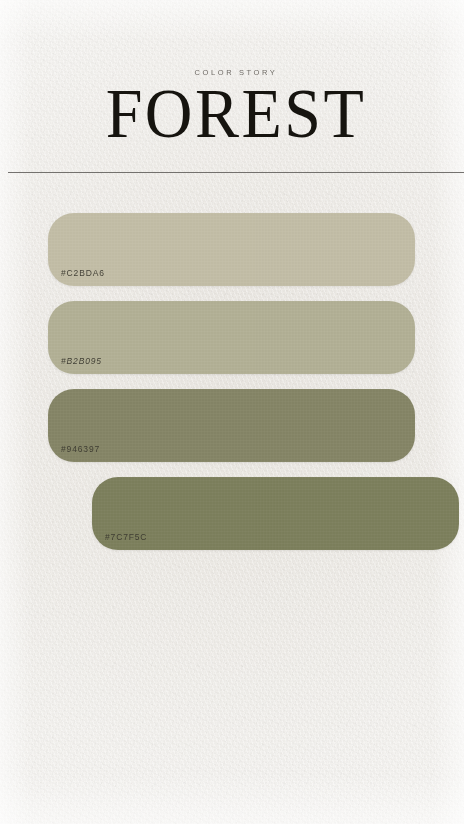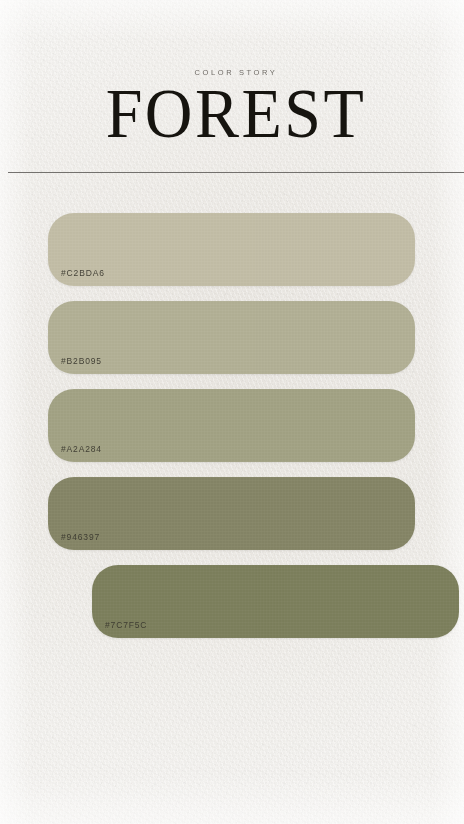--- a/index.html
+++ b/index.html
@@ -162,27 +162,23 @@
     <div class="eyebrow">COLOR STORY</div>
     <div class="title">FOREST</div>
     <div class="rule"></div>
   </div>
 
   <div class="swatches">
       <div class="swatch" style="background: rgb(194, 189, 166);">
         <div class="swatch-tex"></div>
         <div class="swatch-label">#C2BDA6</div>
       </div>
-      <div class="swatch" style="background: rgb(178, 176, 149);">
+      <div class="swatch" style="background: rgb(178, 176, 149); font-style: italic;">
         <div class="swatch-tex"></div>
         <div class="swatch-label">#B2B095</div>
-      </div>
-      <div class="swatch" style="background: rgb(162, 162, 132);">
-        <div class="swatch-tex"></div>
-        <div class="swatch-label">#A2A284</div>
       </div>
       <div class="swatch" style="background: rgb(133, 133, 102);">
         <div class="swatch-tex"></div>
         <div class="swatch-label">#946397</div>
       </div>
       <div class="swatch" style="background: rgb(124, 127, 92);">
         <div class="swatch-tex"></div>
         <div class="swatch-label">#7C7F5C</div>
       </div>
     </div>

